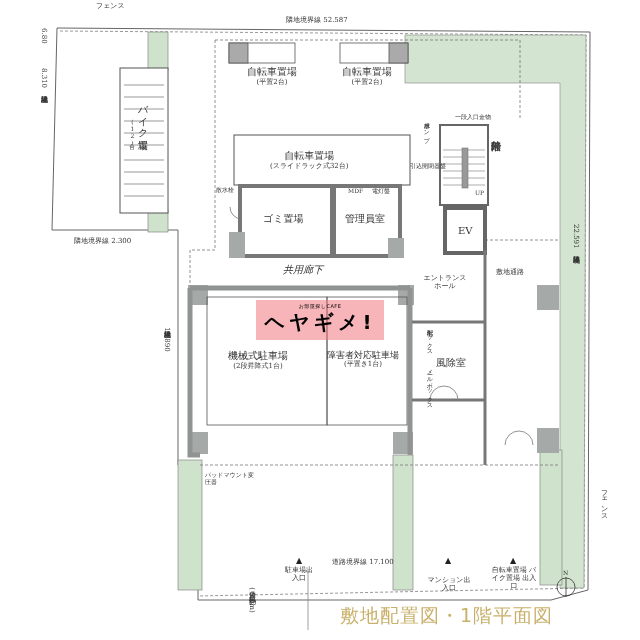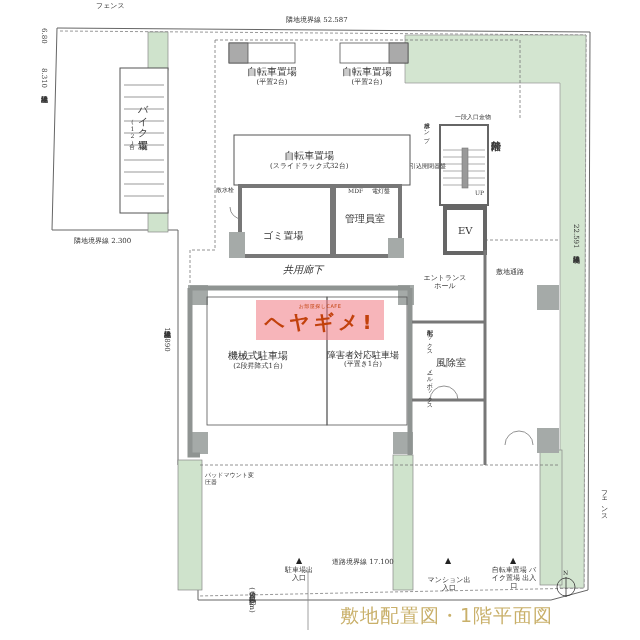--- a/index.html
+++ b/index.html
@@ -4,21 +4,21 @@
 <style>
   html, body { margin:0; padding:0; background:#ffffff; }
   body { width:640px; height:640px; overflow:hidden; position:relative; font-family:"DejaVu Sans", sans-serif; }
   #plan { position:absolute; left:0; top:0; width:640px; height:640px; }
   .lbl { position:absolute; color:#333; font-size:10px; line-height:1.15; text-align:center; white-space:nowrap; font-family:"DejaVu Serif", serif; }
   .sm { font-size:7px; }
   .xs { font-size:6px; }
   .vert { writing-mode:vertical-rl; text-orientation:upright; letter-spacing:0px; }
   .vert-side { writing-mode:vertical-rl; }
   .title { position:absolute; left:340px; top:603px; font-size:19px; color:#c9b06a; font-family:"DejaVu Sans", sans-serif; letter-spacing:1px; }
-  .watermark { position:absolute; left:256px; top:300px; width:128px; height:40px; background:rgba(240,120,130,0.55); color:#c2410c; }
+  .watermark { position:absolute; left:256px; top:300px; width:128px; height:40px; background:rgba(240,120,130,0.55); color:#000000; }
   .watermark .wm-top { font-size:5px; text-align:center; margin-top:3px; letter-spacing:0.5px; }
   .watermark .wm-main { font-size:20px; font-weight:bold; text-align:center; letter-spacing:4px; line-height:26px; font-family:"DejaVu Sans", sans-serif; }
   .arrow { position:absolute; font-size:8px; color:#222; }
 </style>
 </head>
 <body>
 
 <svg id="plan" viewBox="0 0 640 640">
 
   <g stroke="#666" fill="none" stroke-width="1">
@@ -148,21 +148,21 @@
   </div>
 <div class="lbl" style="left:342px;top:66px;">
     <div>自転車置場</div>
     <div class="sm">(平置2台)</div>
   </div>
 <div class="lbl" style="left:270px;top:150px;">
     <div>自転車置場</div>
     <div class="sm">(スライドラック式32台)</div>
   </div>
 
-<div class="lbl" style="left:263px;top:230px;">ゴミ置場</div>
+<div class="lbl" style="left:263px;top:213px;">ゴミ置場</div>
 <div class="lbl" style="left:345px;top:213px;">管理員室</div>
 <div class="lbl xs" style="left:348px;top:188px;">MDF</div>
 <div class="lbl xs" style="left:372px;top:188px;">電灯盤</div>
 <div class="lbl xs" style="left:216px;top:187px;">散水栓</div>
 <div class="lbl xs" style="left:410px;top:163px;">引込開閉器盤</div>
 <div class="lbl xs vert" style="left:423px;top:118px;">排水ポンプ</div>
 
 <div class="lbl xs" style="left:455px;top:114px;">一段入口金物</div>
 <div class="lbl vert" style="left:490px;top:133px;">外部階段</div>
 <div class="lbl xs" style="left:475px;top:190px;">UP</div>

